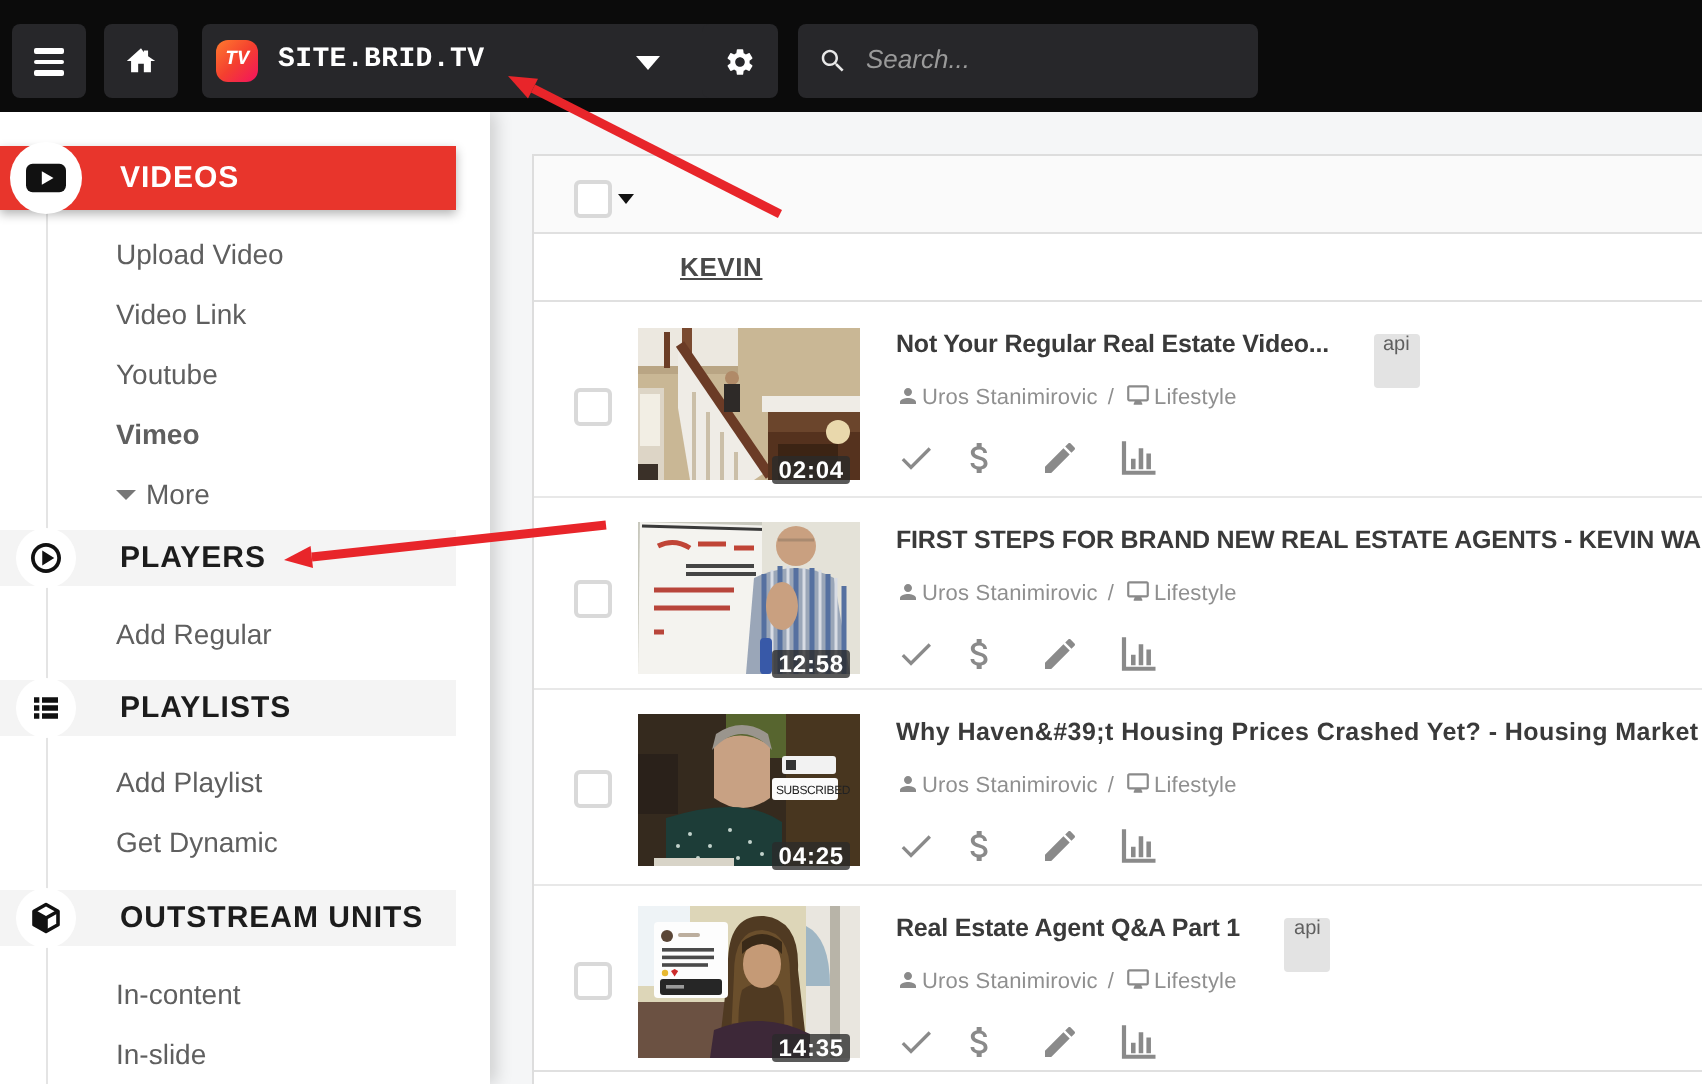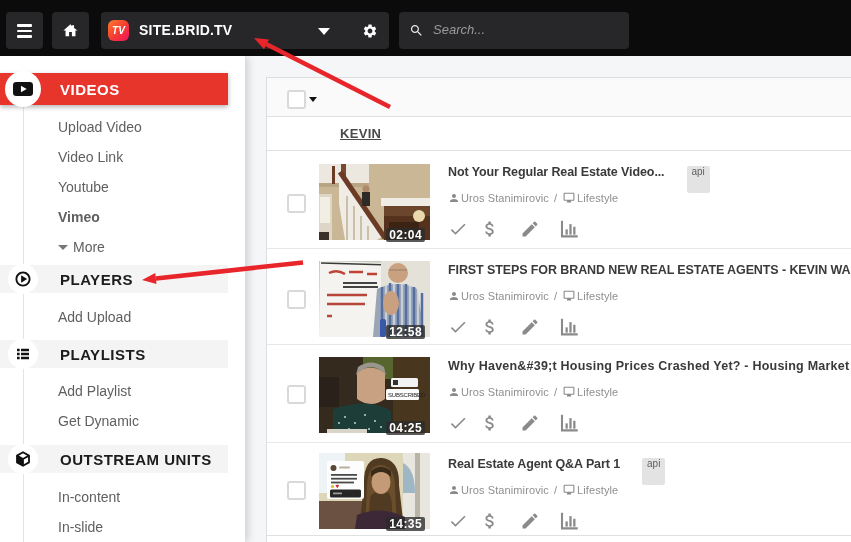--- a/index.html
+++ b/index.html
@@ -1,21 +1,21 @@
 <!DOCTYPE html>
 <html><head>
 <meta charset="utf-8">
 <style>
 * { margin:0; padding:0; box-sizing:border-box; }
 html,body { width:851px; height:542px; overflow:hidden; font-family:"Liberation Sans", sans-serif; background:#f5f6f7; position:relative; }
 #topbar { position:absolute; left:0; top:0; width:851px; height:56px; background:#0b0b0b; }
 .tbtn { position:absolute; top:12px; height:37px; background:#27272a; border-radius:4px; }
 #btn-menu { left:6px; width:37px; }
 #btn-home { left:52px; width:37px; }
-#btn-site { left:101px; width:273px; }
+#btn-site { left:101px; width:273px;font-family:Liberation Mono, monospace; }
 #btn-gear { left:351px; width:38px; }
 #searchbox { position:absolute; left:399px; top:12px; width:230px; height:37px; background:#27272a; border-radius:4px; }
 #searchbox .ph { position:absolute; left:34px; top:10px; font-size:13px; font-style:italic; color:#9a9a9a; }
 .ham { position:absolute; left:11px; top:12px; width:15px; height:14px; }
 .ham div { height:2.6px; background:#fff; border-radius:1px; margin-bottom:3px; }
 #tvlogo { position:absolute; left:7px; top:8px; width:21px; height:21px; border-radius:6px; background:linear-gradient(135deg,#ff7a2e 0%,#f4402f 50%,#f3125f 100%); color:#fff; font-size:10px; font-weight:bold; font-style:italic; text-align:center; line-height:21px; }
 #sitetext { position:absolute; left:38px; top:10px; color:#fff; font-weight:bold; font-size:14px; letter-spacing:0.2px; }
 .caret { position:absolute; width:0; height:0; border-left:6.5px solid transparent; border-right:6.5px solid transparent; border-top:7px solid #fff; }
 #sidebar { position:absolute; left:0; top:56px; width:245px; height:486px; background:#fff; box-shadow:3px 0 8px rgba(0,0,0,0.16); }
 #vline { position:absolute; left:23px; top:33px; bottom:0; width:1px; background:#e4e4e4; }
@@ -60,21 +60,21 @@
       <span class="lbl">VIDEOS</span>
     </div>
   <div class="sitem" style="top:61px;">Upload Video</div>
   <div class="sitem" style="top:91px;">Video Link</div>
   <div class="sitem" style="top:121px;">Youtube</div>
   <div class="sitem" style="top:151px;font-weight:bold;">Vimeo</div>
   <div class="sitem" style="top:181px;"><span style="display:inline-block;width:0;height:0;border-left:5px solid transparent;border-right:5px solid transparent;border-top:5px solid #777;vertical-align:2px;margin-right:5px;"></span>More</div>
   <div class="secbar" id="sec-players">
       <span class="lbl">PLAYERS</span>
     </div>
-  <div class="sitem" style="top:251px;">Add Upload</div>
+  <div class="sitem" style="top:251px;">Add Regular</div>
   <div class="secbar" id="sec-playlists">
       <span class="lbl">PLAYLISTS</span>
     </div>
   <div class="sitem" style="top:325px;">Add Playlist</div>
   <div class="sitem" style="top:355px;">Get Dynamic</div>
   <div class="secbar" id="sec-outstream">
       <span class="lbl">OUTSTREAM UNITS</span>
     </div>
   <div class="sitem" style="top:431px;">In-content</div>
   <div class="sitem" style="top:461px;">In-slide</div>

